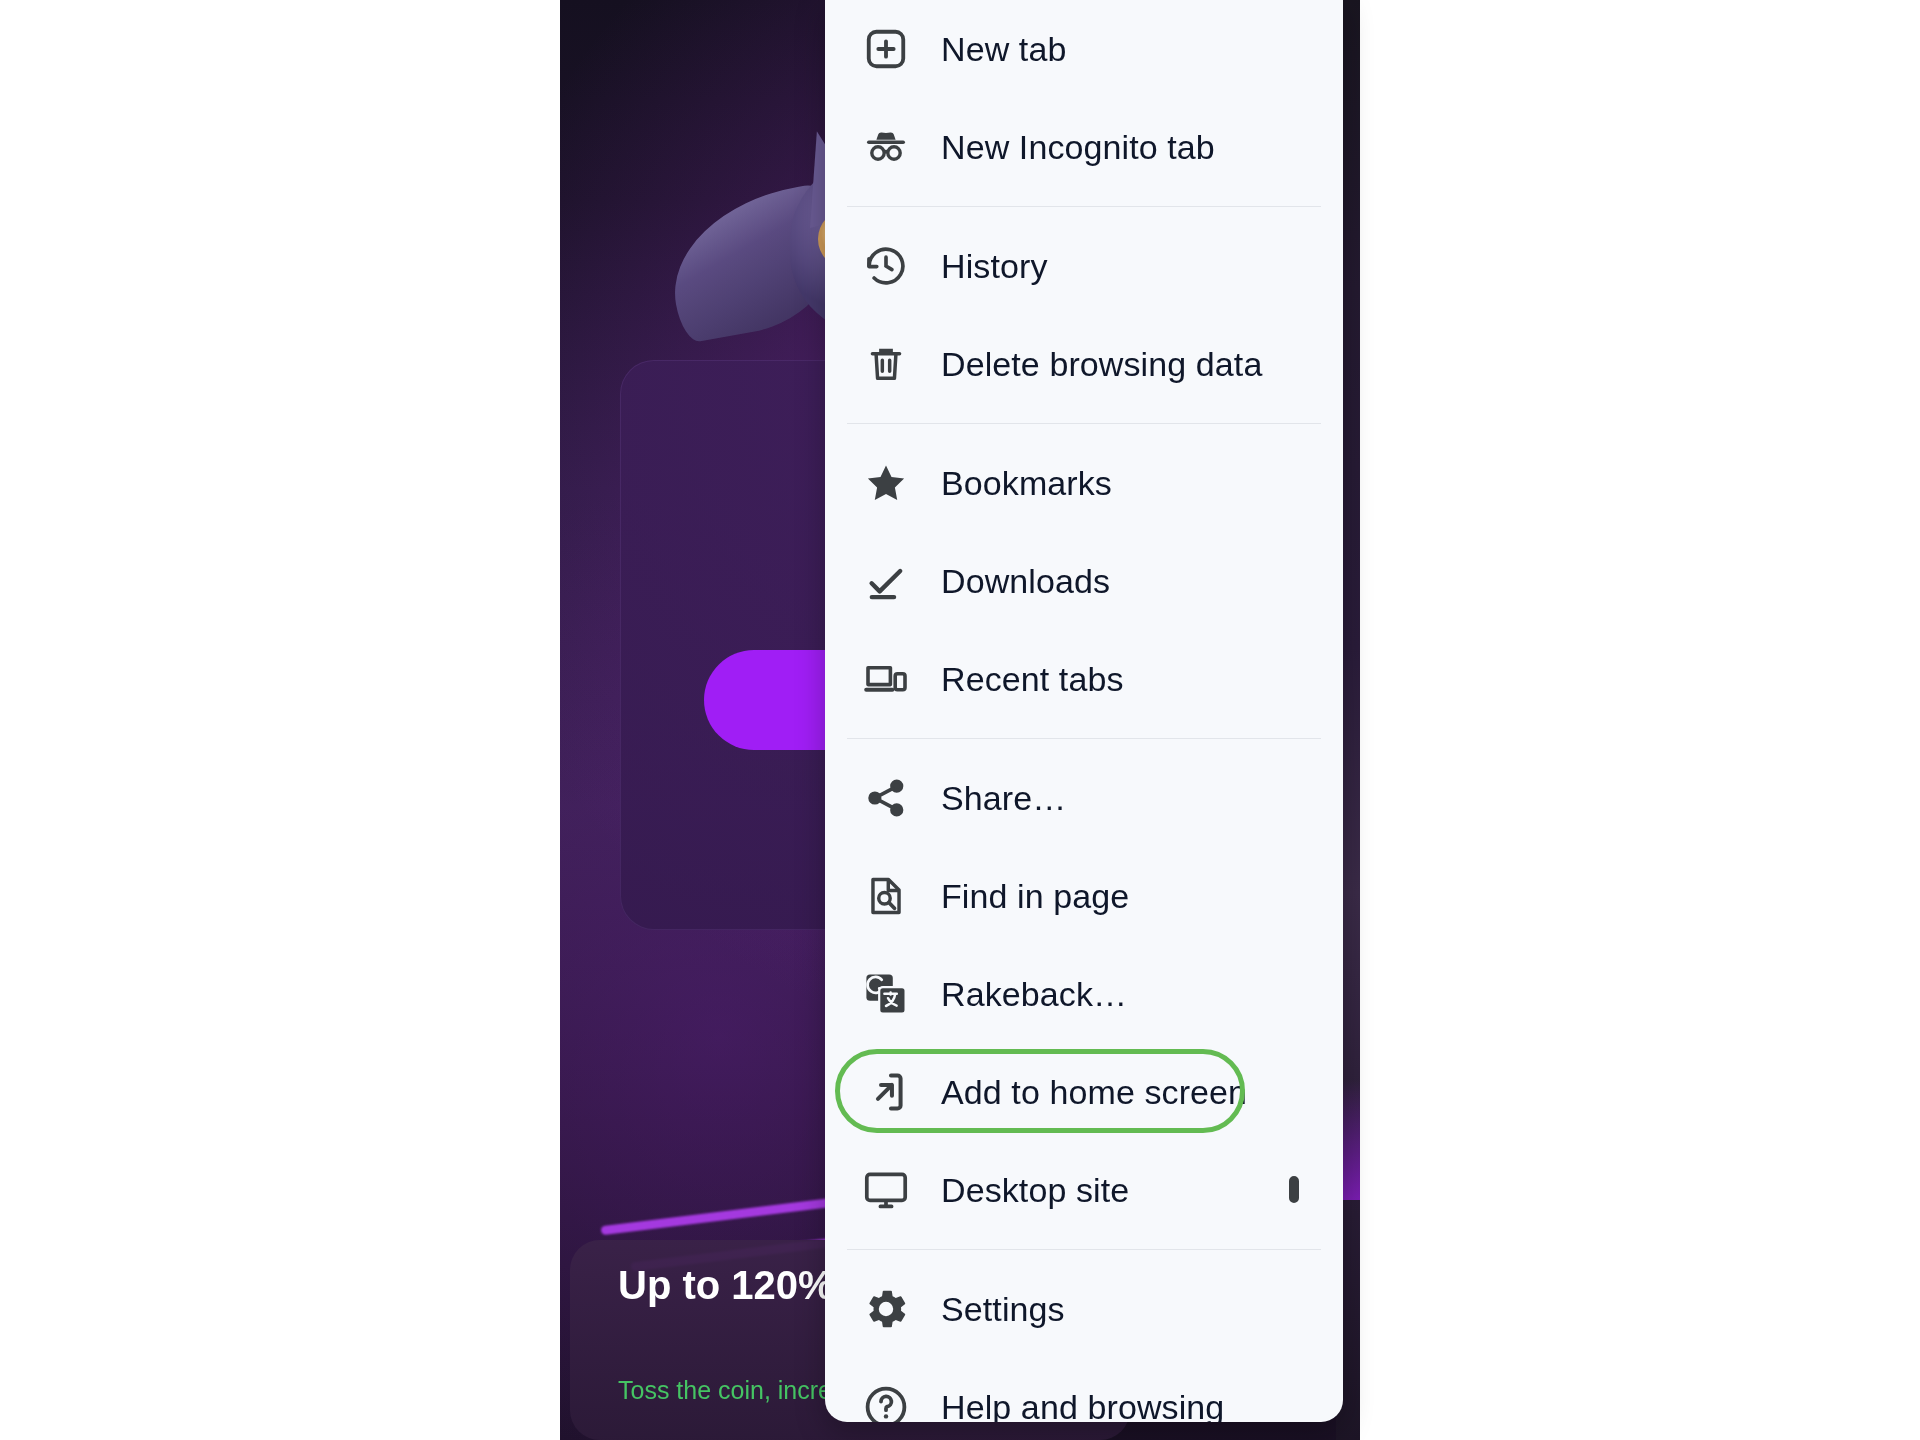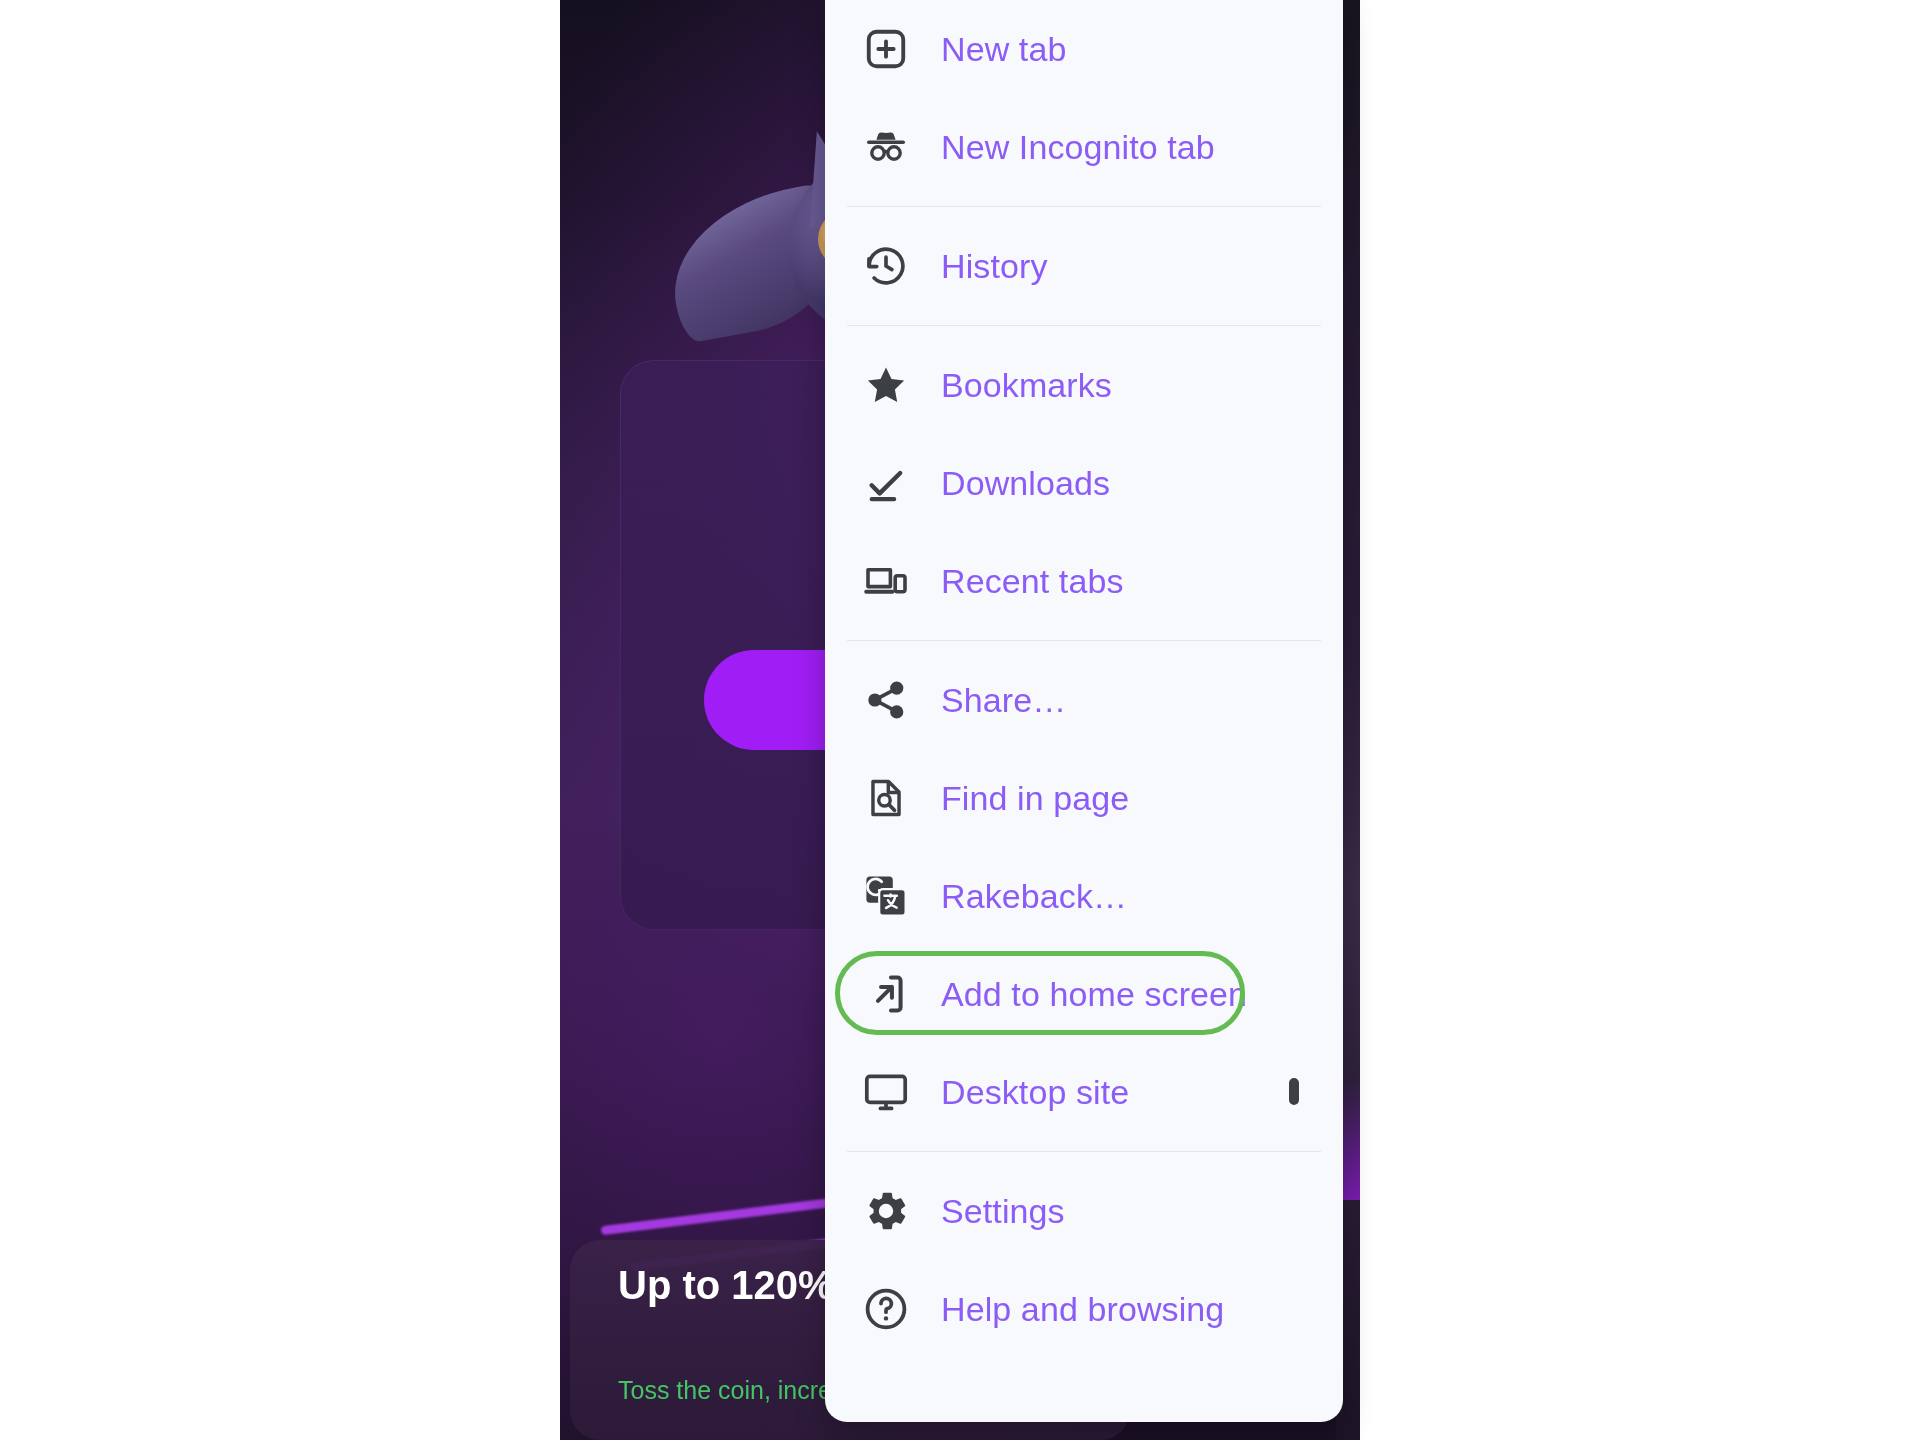--- a/index.html
+++ b/index.html
@@ -266,21 +266,21 @@
     flex: 0 0 50px;
     display: flex;
     align-items: center;
     justify-content: center;
     color: #3c4043;
   }
   .mi .ico svg { display: block; }
   .mi .lbl {
     margin-left: 30px;
     font-size: 34px;
-    color: #8b5cf6;
+    color: #0f172a;
     font-family: "Liberation Sans", sans-serif;
     letter-spacing: 0.1px;
     white-space: nowrap;
   }
   .mi .trail {
     position: absolute;
     right: 44px;
     top: 50%;
     transform: translateY(-50%);
   }
@@ -392,20 +392,31 @@
       <span class="ico">
         <svg width="46" height="46" viewBox="0 0 24 24" fill="none" stroke="#3c4043" stroke-width="1.9">
           <path d="M3.2 12a8.8 8.8 0 1 1 2.6 6.25" stroke-linecap="round"></path>
           <path d="M3.1 8.2v4.1h4.1" stroke-linecap="round" stroke-linejoin="round" fill="none"></path>
           <path d="M12 7.4V12l3.1 1.9" stroke-linecap="round"></path>
         </svg>
       </span>
       <span class="lbl">History</span>
     </div>
 
+    <div class="mi">
+      <span class="ico">
+        <svg width="44" height="44" viewBox="0 0 24 24" fill="none" stroke="#3c4043" stroke-width="1.9">
+          <path d="M4.6 6.4h14.8" stroke-linecap="round"></path>
+          <path d="M9.2 6.2V4.6h5.6v1.6"></path>
+          <path d="M6.6 6.6l.8 13.2h9.2l.8-13.2" stroke-linejoin="round"></path>
+          <path d="M10 10v6M14 10v6" stroke-linecap="round"></path>
+        </svg>
+      </span>
+      <span class="lbl">Delete browsing data</span>
+    </div>
 
     <div class="divider"></div>
 
     <div class="mi">
       <span class="ico">
         <svg width="48" height="48" viewBox="0 0 24 24" fill="#3c4043">
           <path d="M12 3.2l2.75 5.75 6.3.85-4.6 4.4 1.15 6.25L12 17.5l-5.6 2.95L7.55 14.2 2.95 9.8l6.3-.85z"></path>
         </svg>
       </span>
       <span class="lbl">Bookmarks</span>

